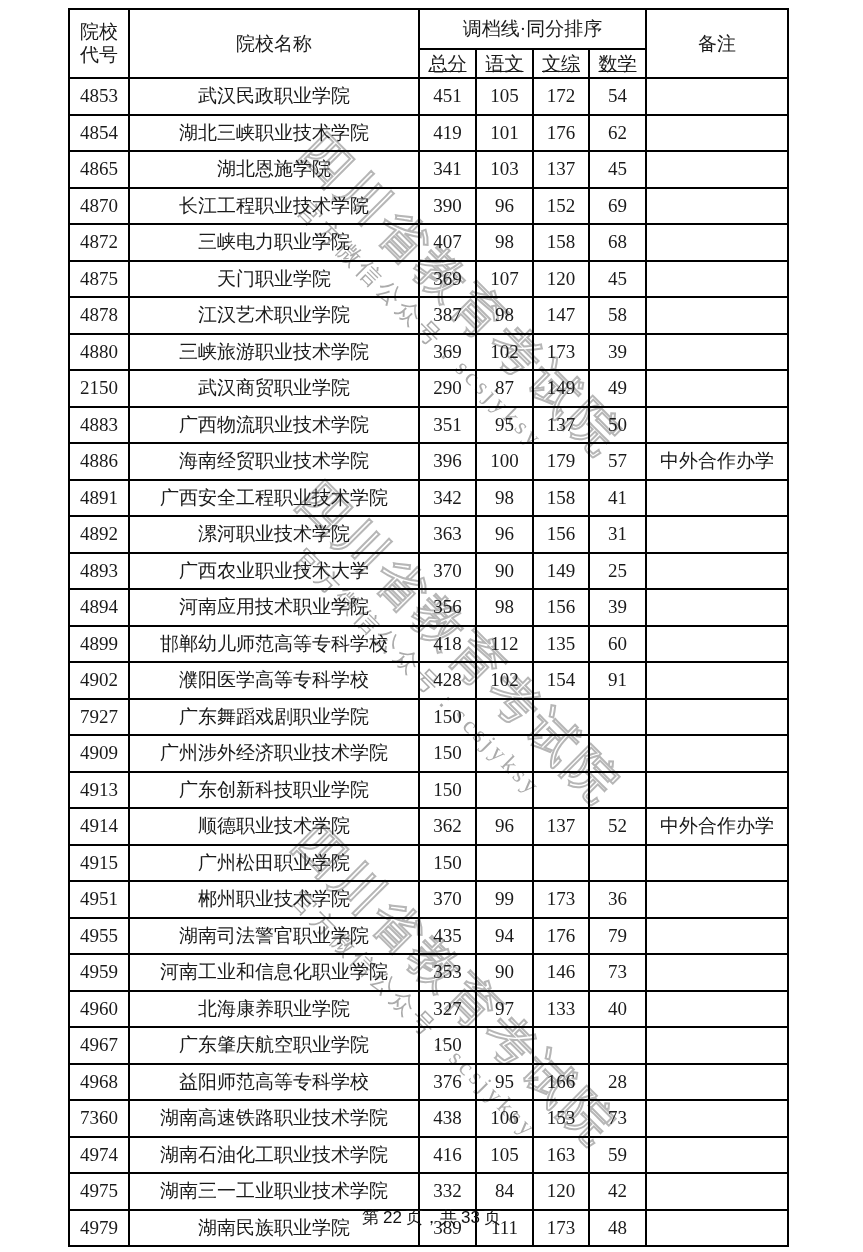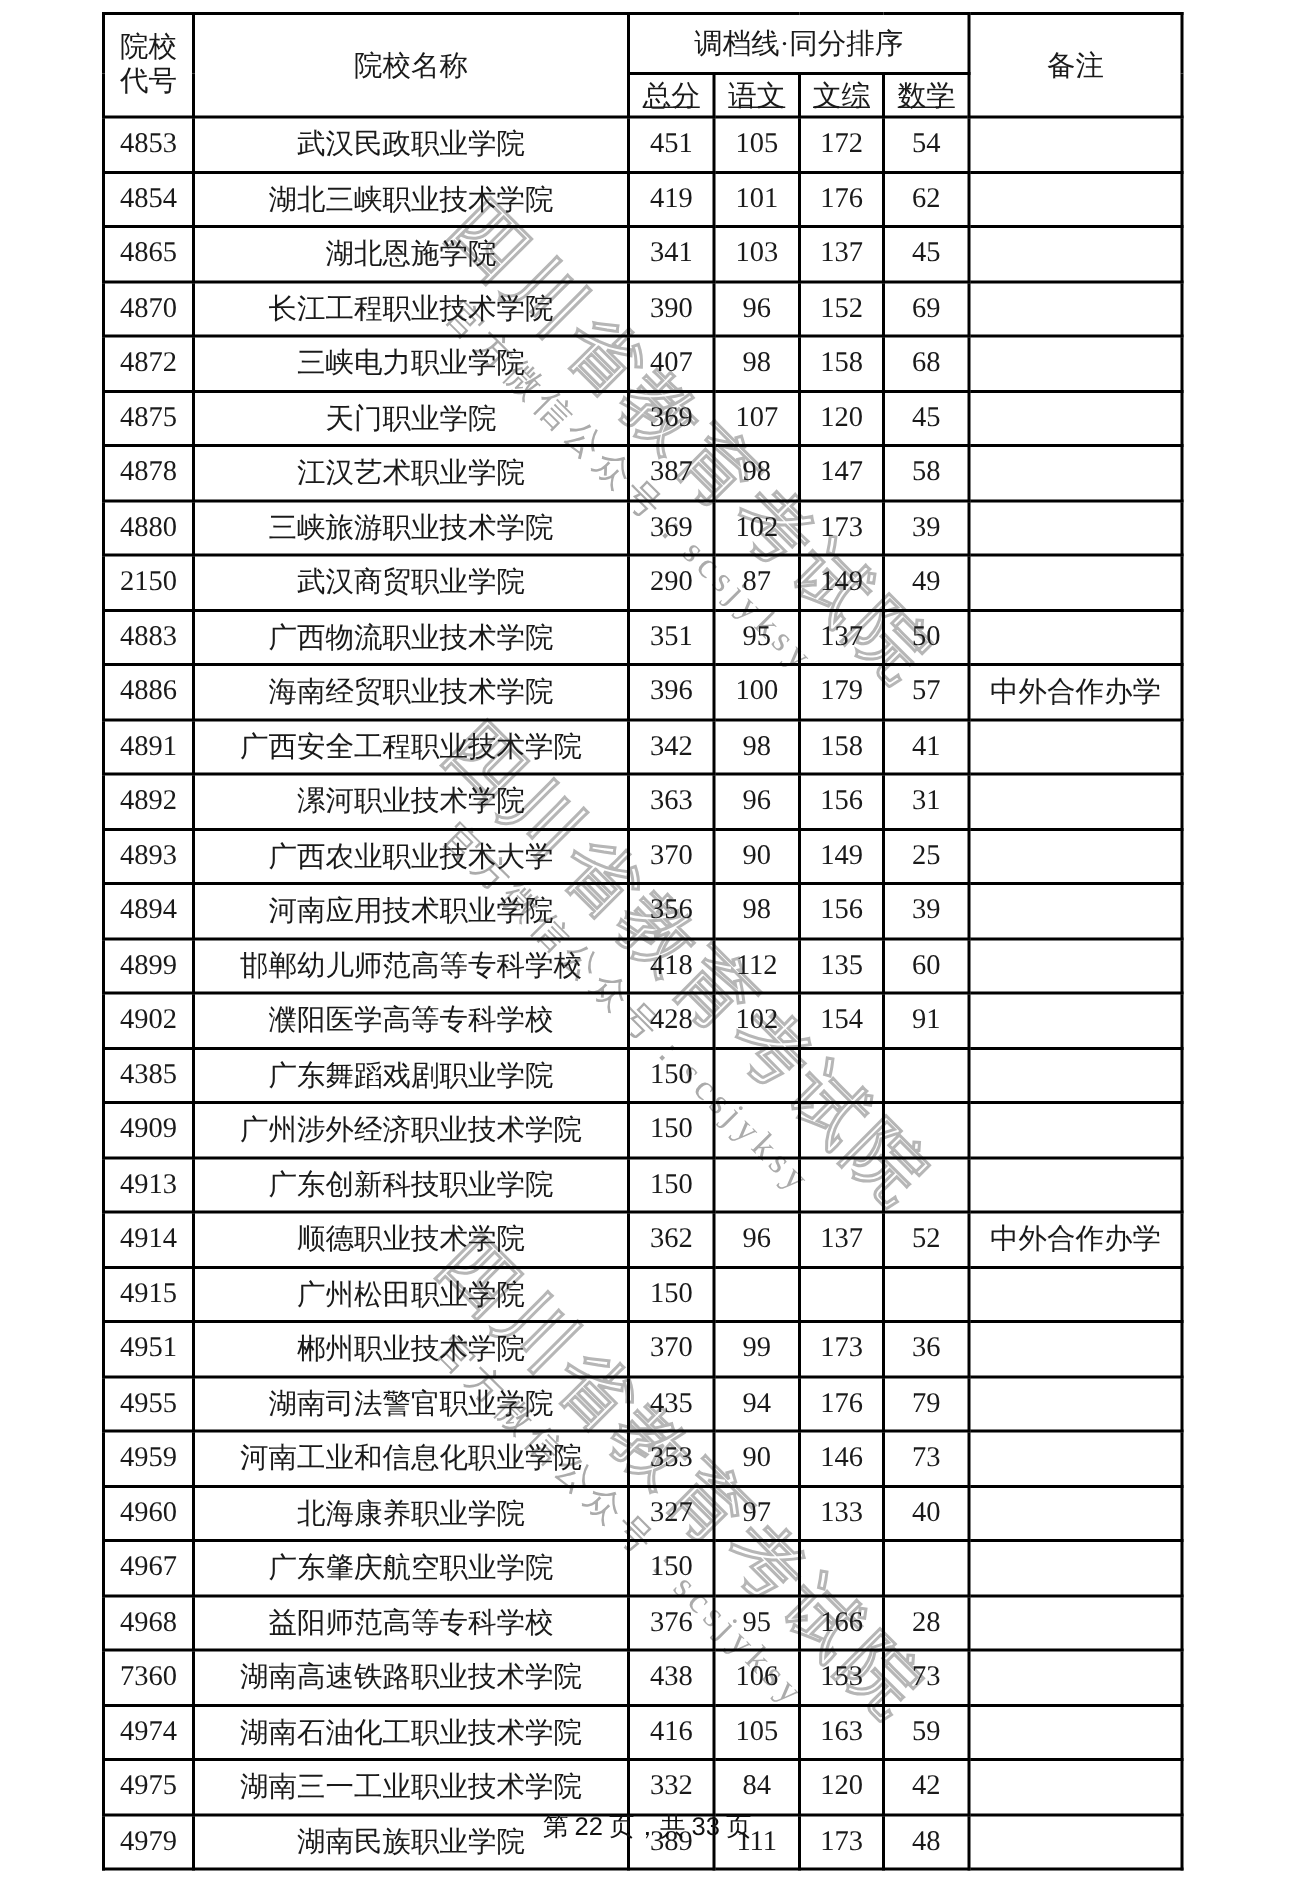--- a/index.html
+++ b/index.html
@@ -279,21 +279,21 @@
         <tr>
     <td>4902</td>
     <td>濮阳医学高等专科学校</td>
     <td>428</td>
     <td>102</td>
     <td>154</td>
     <td>91</td>
     <td></td>
   </tr>
         <tr>
-    <td>4385</td>
+    <td>7927</td>
     <td>广东舞蹈戏剧职业学院</td>
     <td>150</td>
     <td></td>
     <td></td>
     <td></td>
     <td></td>
   </tr>
         <tr>
     <td>4909</td>
     <td>广州涉外经济职业技术学院</td>

